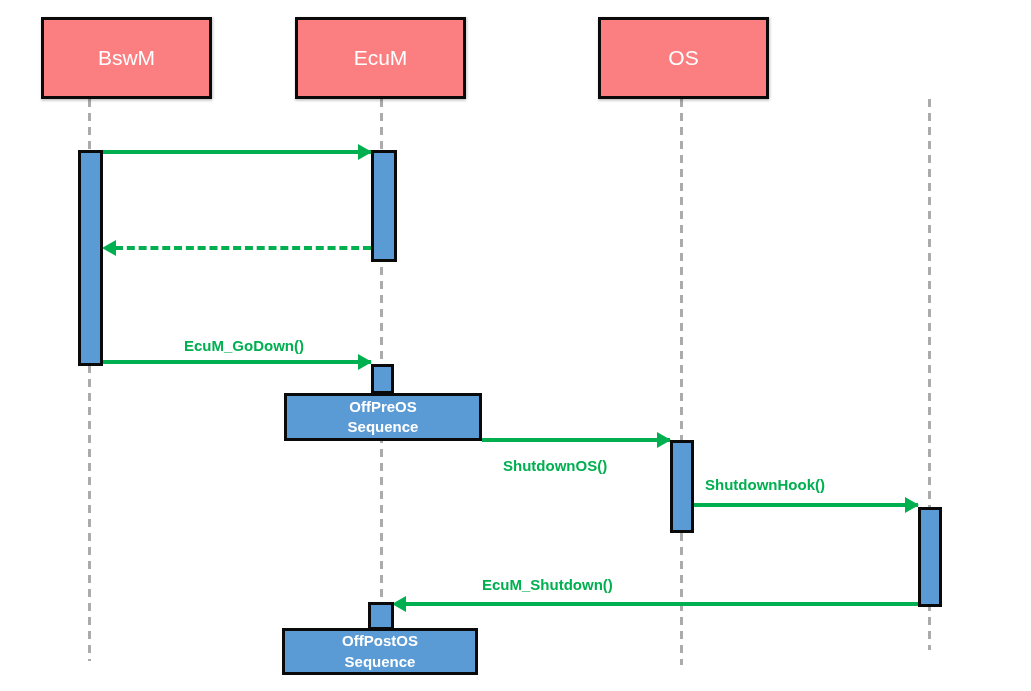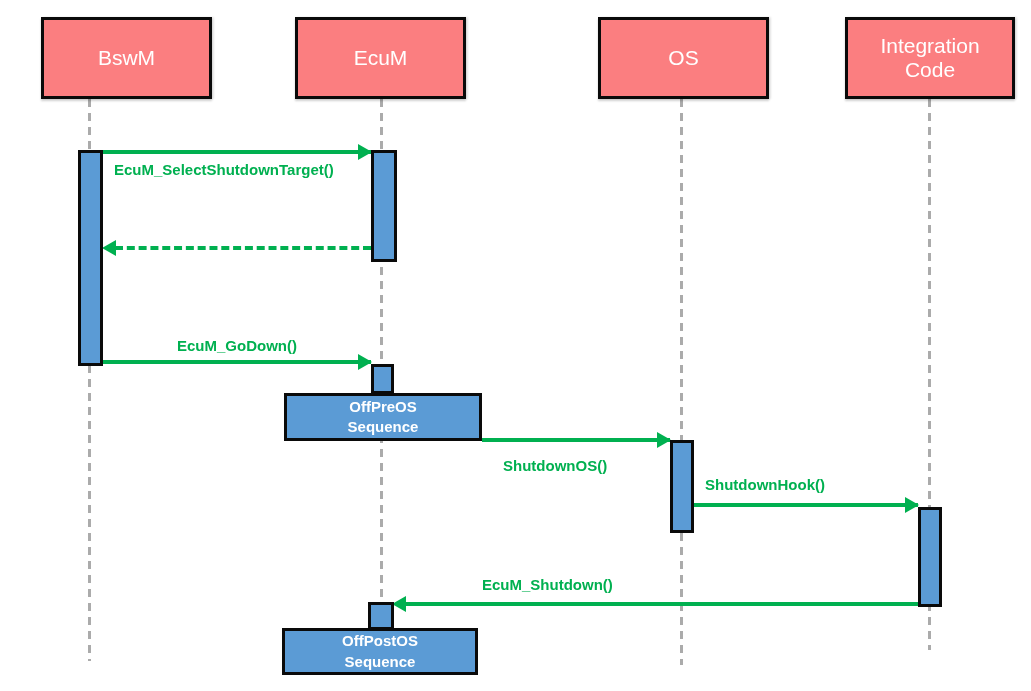--- a/index.html
+++ b/index.html
@@ -112,23 +112,20 @@
 
   <div class="participant" style="left:5px;top:17px;width:171px;margin-left:36px;">
     <span>BswM</span>
   </div>
   <div class="participant" style="left:598px;top:17px;width:171px;">
     <span>OS</span>
   </div>
   <div class="participant" style="left:295px;top:17px;width:171px;">
     <span>EcuM</span>
   </div>
-  <div class="participant" style="left:845px;top:17px;width:170px;">
-    <span>Integration Code</span>
-  </div>
 
   <div class="activation" style="left:78px;top:150px;width:25px;height:216px;"></div>
   <div class="activation" style="left:371px;top:150px;width:26px;height:112px;"></div>
   <div class="activation" style="left:371px;top:364px;width:23px;height:30px;"></div>
   <div class="activation" style="left:670px;top:440px;width:24px;height:93px;"></div>
   <div class="activation" style="left:918px;top:507px;width:24px;height:100px;"></div>
   <div class="activation" style="left:368px;top:602px;width:26px;height:28px;"></div>
 
   <div class="seq-box" style="left:284px;top:393px;width:198px;height:48px;">
     <span>OffPreOS
@@ -136,32 +133,31 @@
   </div>
   <div class="seq-box" style="left:282px;top:628px;width:196px;height:47px;">
     <span>OffPostOS
 Sequence</span>
   </div>
 
   <div class="msg" style="left:103px;top:152px;width:268px;">
     <div class="msg-line"></div>
     <div class="head-r"></div>
   </div>
-  <div class="msg-label" style="left:114px;top:161px;">EcuM_SelectShutdownTarget()</div>
 
   <div class="msg" style="left:103px;top:248px;width:268px;">
     <div class="msg-line dashed"></div>
     <div class="head-l"></div>
   </div>
 
   <div class="msg" style="left:103px;top:362px;width:268px;">
     <div class="msg-line"></div>
     <div class="head-r"></div>
   </div>
-  <div class="msg-label" style="left:177px;top:337px;">EcuM_GoDown()</div>
+  <div class="msg-label" style="left:184px;top:337px;">EcuM_GoDown()</div>
 
   <div class="msg" style="left:482px;top:440px;width:188px;">
     <div class="msg-line"></div>
     <div class="head-r"></div>
   </div>
   <div class="msg-label" style="left:503px;top:414px;margin-top:43px;">ShutdownOS()</div>
 
   <div class="msg" style="left:694px;top:505px;width:224px;">
     <div class="msg-line"></div>
     <div class="head-r"></div>

